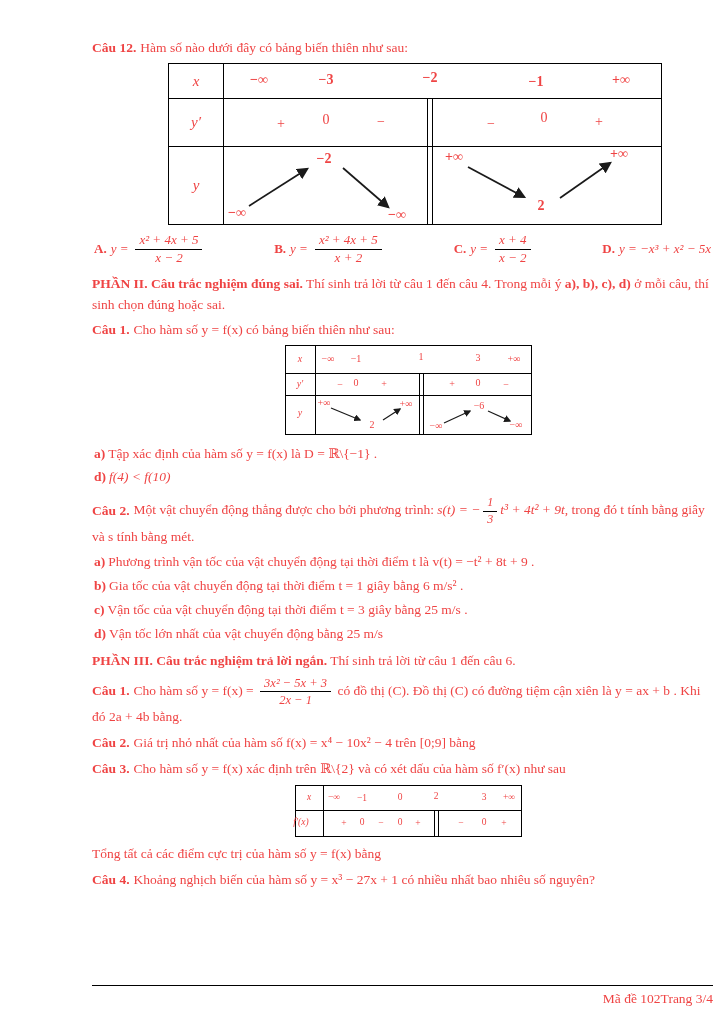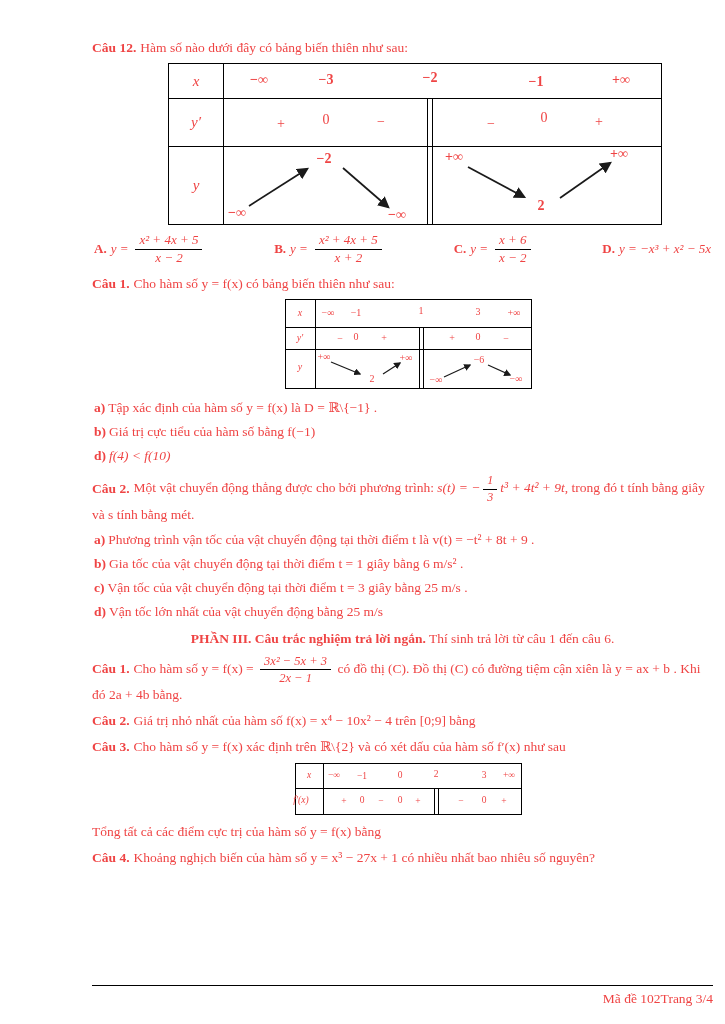--- a/index.html
+++ b/index.html
@@ -96,30 +96,31 @@
       <span class="math">y =</span>
       <span class="frac">
           <span class="fnum">x² + 4x + 5</span>
           <span class="fden">x + 2</span>
         </span>
     </div>
     <div class="opt">
       <b>C.</b>
       <span class="math">y =</span>
       <span class="frac">
-          <span class="fnum">x + 6</span>
+          <span class="fnum">x + 4</span>
           <span class="fden">x − 2</span>
         </span>
     </div>
     <div class="opt">
       <b>D.</b>
       <span class="math">y = −x³ + x² − 5x</span>
     </div>
   </div>
 
+  <p class="para"><b>PHẦN II. Câu trắc nghiệm đúng sai.</b> <span>Thí sinh trả lời từ câu 1 đến câu 4. Trong mỗi ý </span><b>a), b), c), d)</b><span> ở mỗi câu, thí sinh chọn đúng hoặc sai.</span></p>
 
   <p class="para"><b class="qlabel">Câu 1.</b><span>Cho hàm số y = f(x) có bảng biến thiên như sau:</span></p>
 
   <div class="bbt" style="width:245px;height:88px;margin:4px 0 9px 193px;font-size:10px;">
     <div class="tl" style="left:29px;top:0;width:1px;height:88px;"></div>
     <div class="tl" style="left:0;top:27px;width:245px;height:1px;"></div>
     <div class="tl" style="left:0;top:49px;width:245px;height:1px;"></div>
     <div class="tl" style="left:133px;top:27px;width:1px;height:61px;"></div>
     <div class="tl" style="left:137px;top:27px;width:1px;height:61px;"></div>
 
@@ -154,34 +155,33 @@
         </marker>
       </defs>
       <line x1="45" y1="62" x2="74" y2="74" stroke="#1a1a1a" stroke-width="1.2" marker-end="url(#ah2)"></line>
       <line x1="97" y1="74" x2="114" y2="63" stroke="#1a1a1a" stroke-width="1.2" marker-end="url(#ah2)"></line>
       <line x1="158" y1="77" x2="184" y2="65" stroke="#1a1a1a" stroke-width="1.2" marker-end="url(#ah2)"></line>
       <line x1="202" y1="65" x2="224" y2="75" stroke="#1a1a1a" stroke-width="1.2" marker-end="url(#ah2)"></line>
     </svg>
   </div>
 
   <div class="item"><b>a)</b><span>Tập xác định của hàm số y = f(x) là D = ℝ\{−1} .</span></div>
-  <div class="item"><b>b)</b><span>Giá trị cực tiểu của hàm số bằng f(−1)</span></div>
   <div class="item"><b>d)</b><span class="math">f(4) &lt; f(10)</span></div>
 
   <p class="para" style="margin-top:8px;"><b class="qlabel">Câu 2.</b><span>Một vật chuyển động thẳng được cho bởi phương trình: </span><span class="math">s(t) = −</span><span class="frac" style="font-size:12px;">
         <span class="fnum">1</span>
         <span class="fden">3</span>
       </span><span class="math">t³ + 4t² + 9t</span><span>, trong đó t tính bằng giây và s tính bằng mét.</span></p>
 
   <div class="item"><b>a)</b><span>Phương trình vận tốc của vật chuyển động tại thời điểm t là v(t) = −t² + 8t + 9 .</span></div>
   <div class="item"><b>b)</b><span>Gia tốc của vật chuyển động tại thời điểm t = 1 giây bằng 6 m/s² .</span></div>
   <div class="item"><b>c)</b><span>Vận tốc của vật chuyển động tại thời điểm t = 3 giây bằng 25 m/s .</span></div>
   <div class="item"><b>d)</b><span>Vận tốc lớn nhất của vật chuyển động bằng 25 m/s</span></div>
 
-  <p class="para" style="margin-top:6px;text-align:center;"><b>PHẦN III. Câu trắc nghiệm trả lời ngắn.</b> <span>Thí sinh trả lời từ câu 1 đến câu 6.</span></p>
+  <p class="para" style="margin-top:6px;"><b>PHẦN III. Câu trắc nghiệm trả lời ngắn.</b> <span>Thí sinh trả lời từ câu 1 đến câu 6.</span></p>
 
   <p class="para" style="margin-top:4px;"><b class="qlabel">Câu 1.</b><span>Cho hàm số y = f(x) = </span><span class="frac" style="font-size:12.5px;">
         <span class="fnum">3x² − 5x + 3</span>
         <span class="fden">2x − 1</span>
       </span><span> có đồ thị (C). Đồ thị (C) có đường tiệm cận xiên là y = ax + b . Khi đó 2a + 4b bằng.</span></p>
 
   <p class="para" style="margin-top:5px;"><b class="qlabel">Câu 2.</b><span>Giá trị nhỏ nhất của hàm số f(x) = x⁴ − 10x² − 4 trên [0;9] bằng</span></p>
 
   <p class="para" style="margin-top:5px;"><b class="qlabel">Câu 3.</b><span>Cho hàm số y = f(x) xác định trên ℝ\{2} và có xét dấu của hàm số f′(x) như sau</span></p>
 

